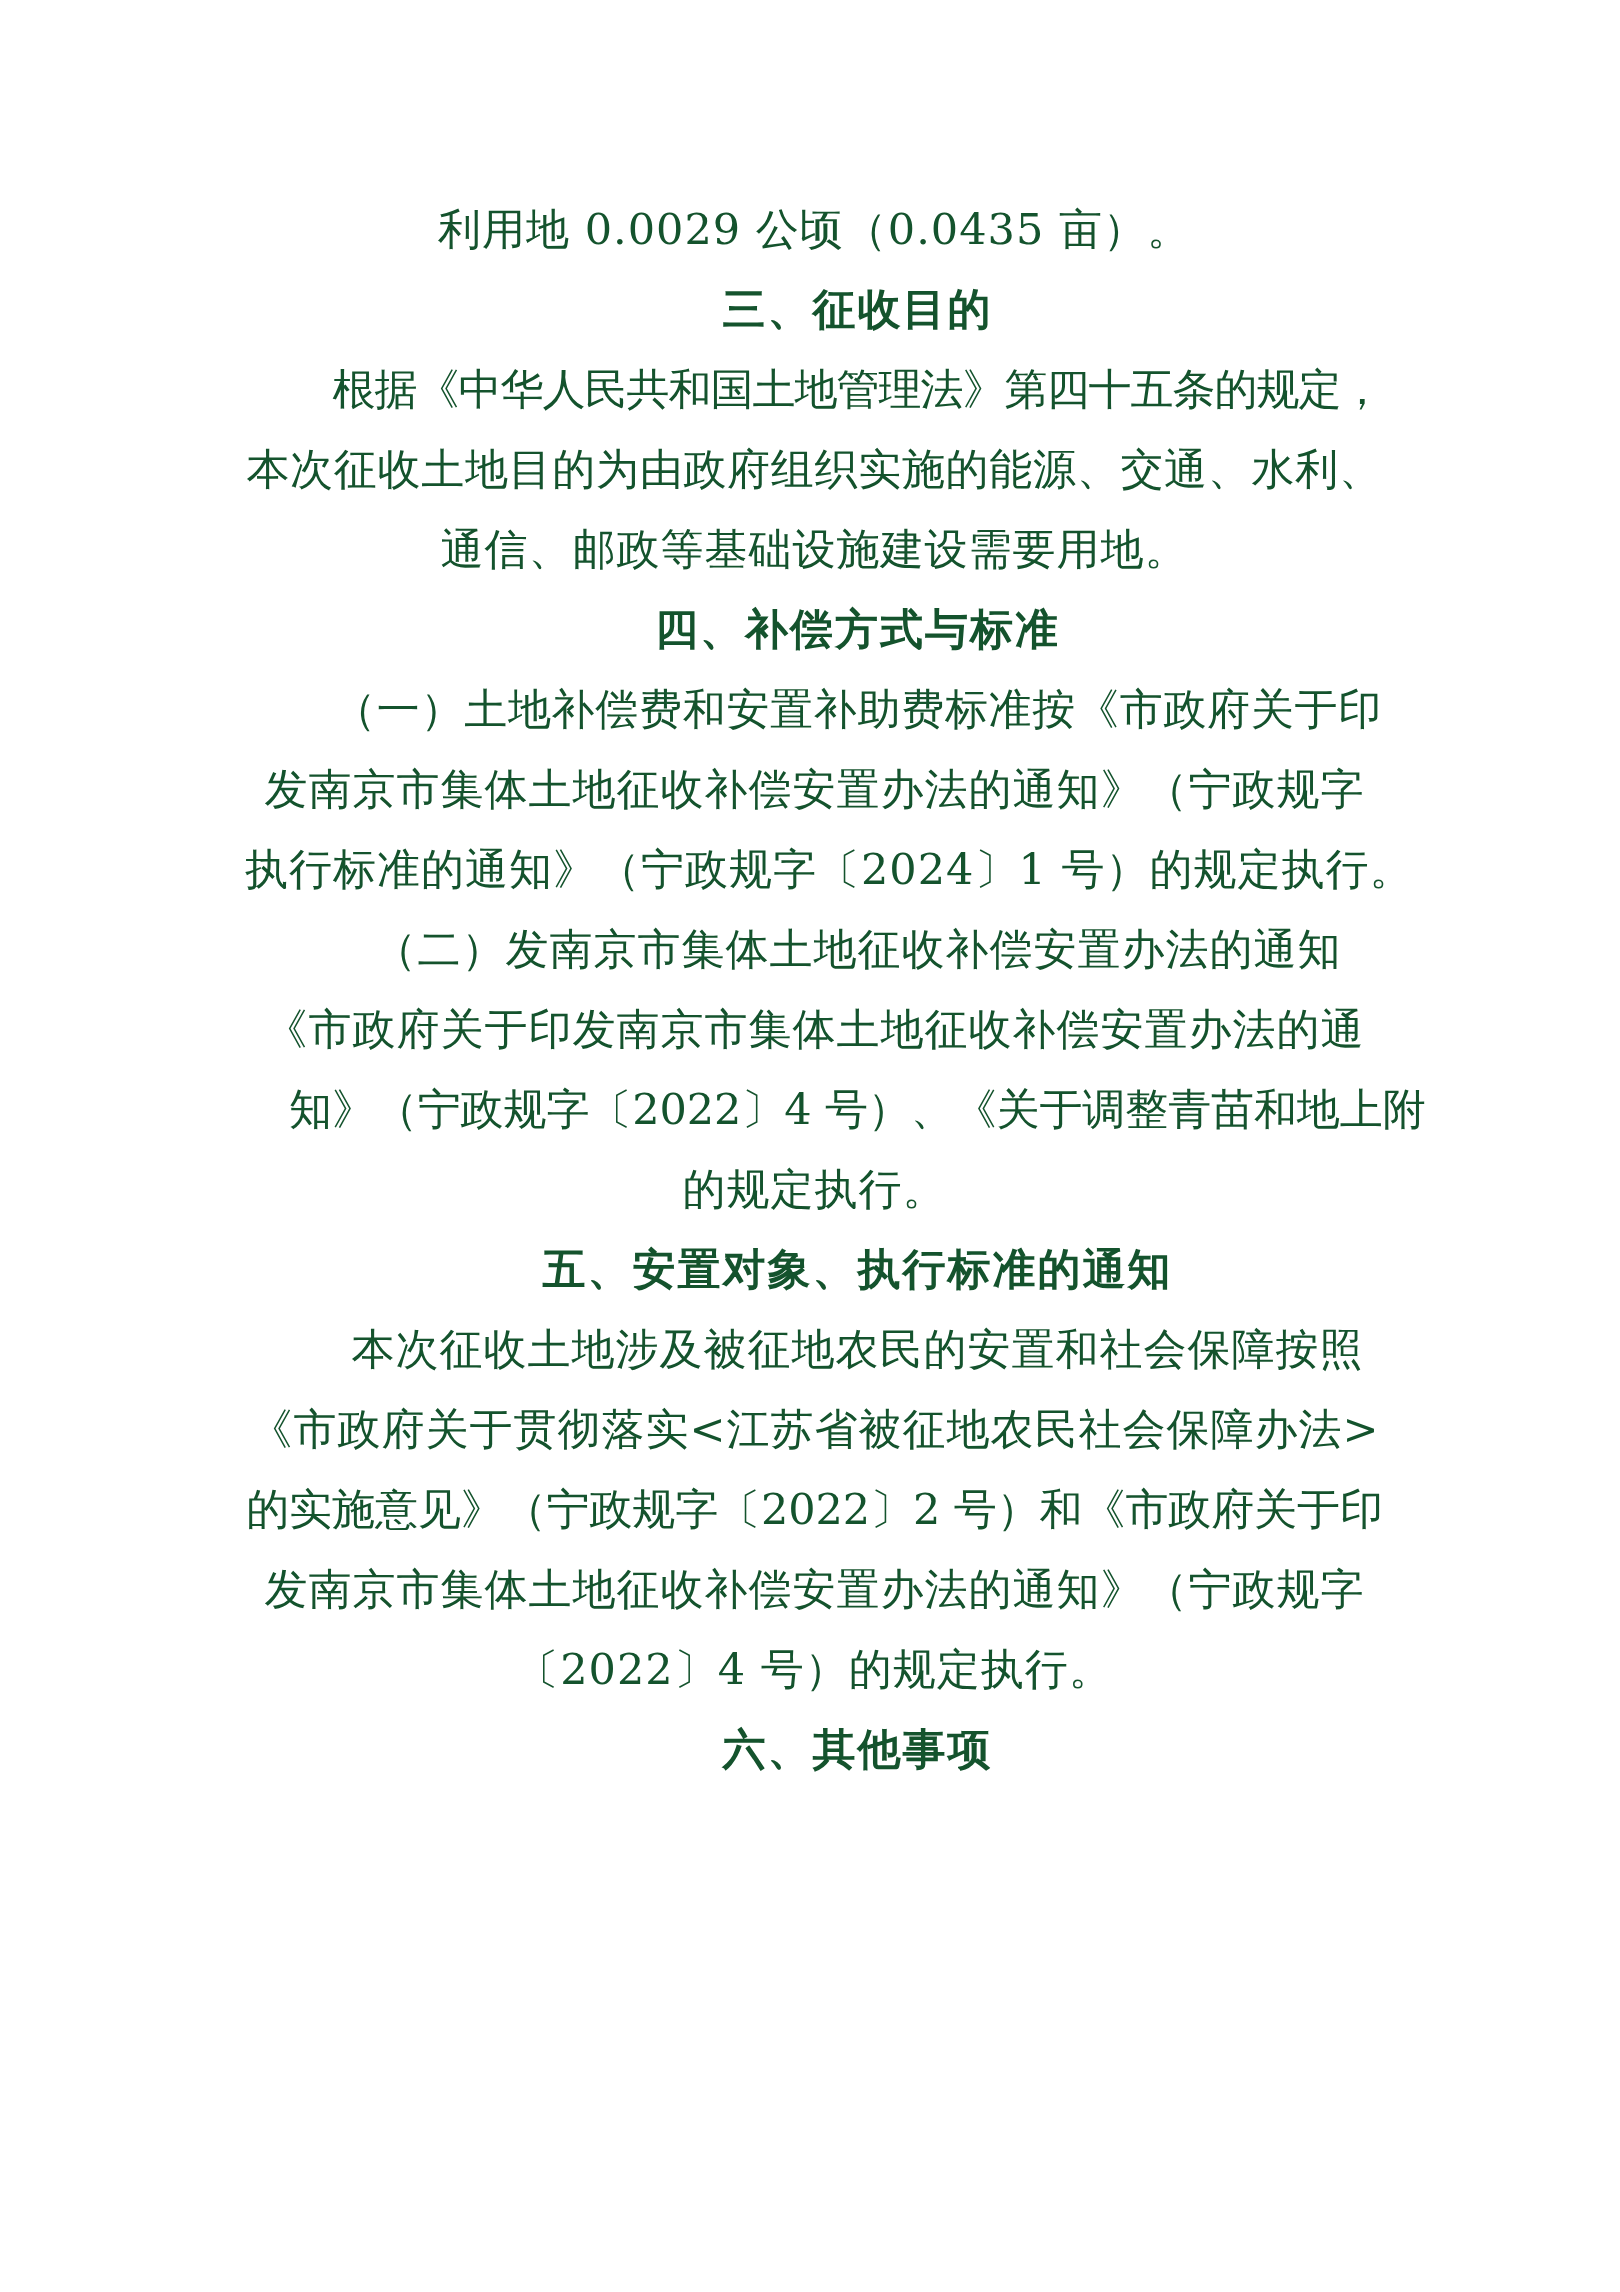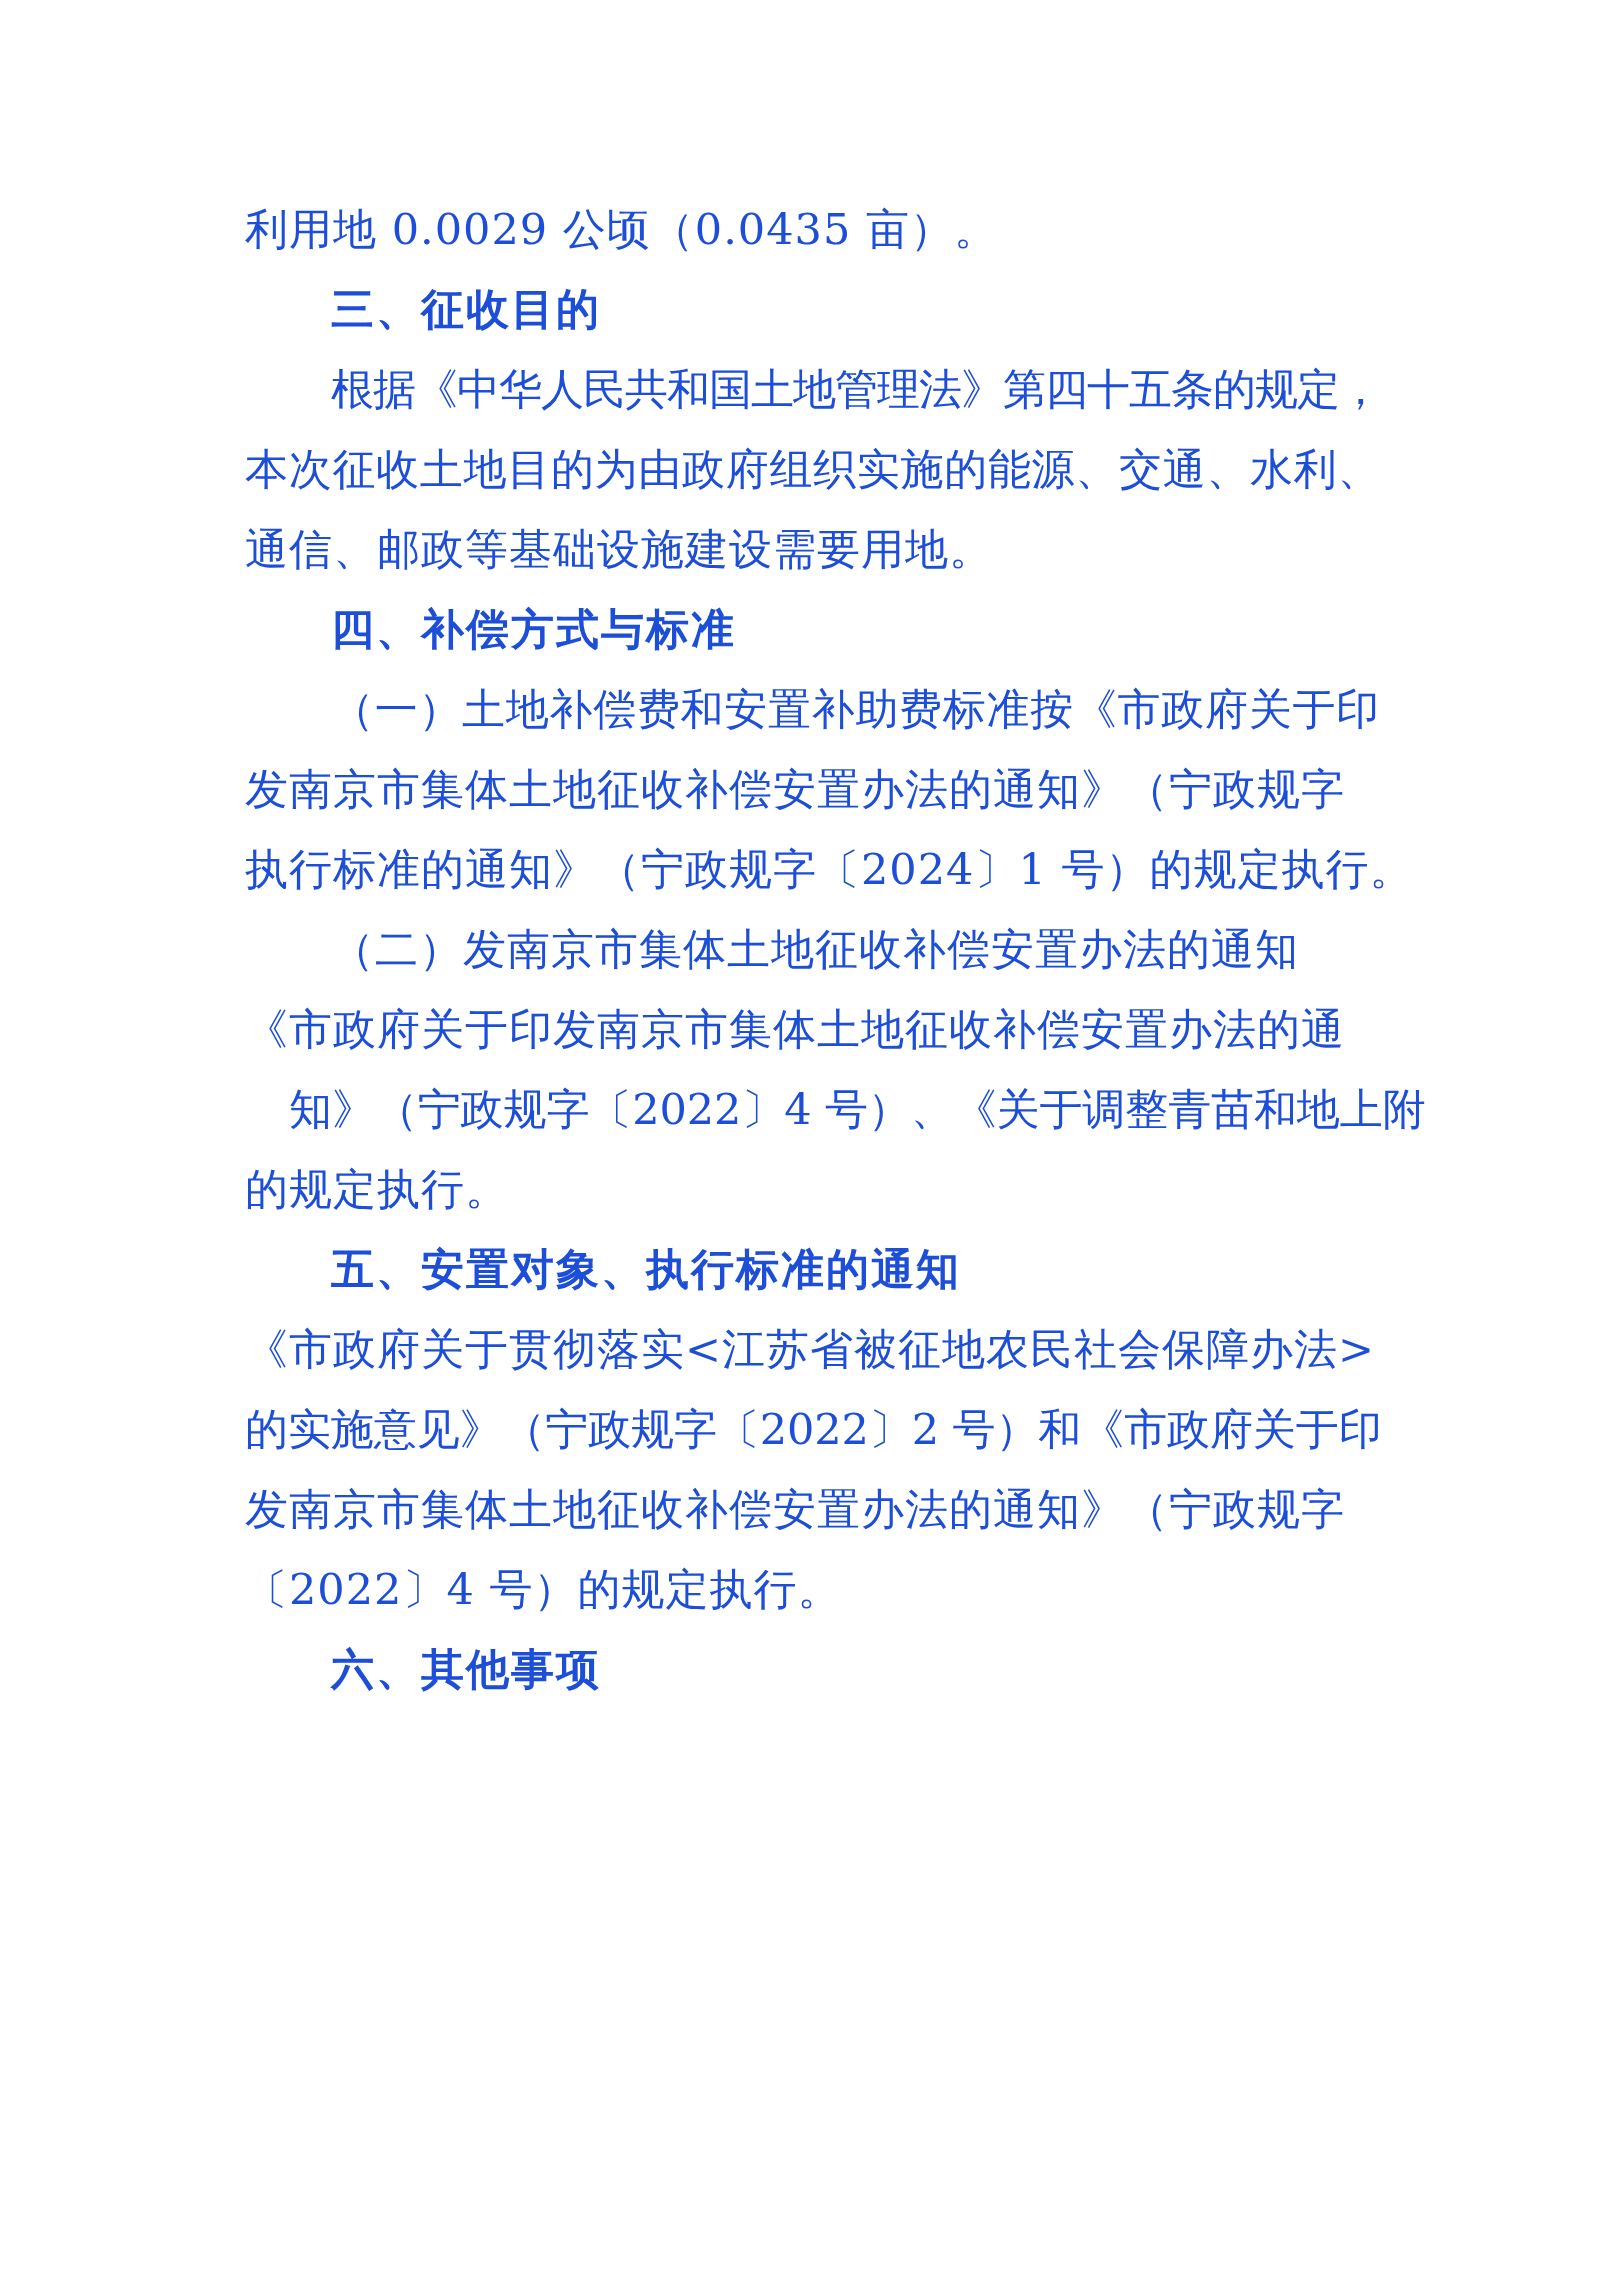--- a/index.html
+++ b/index.html
@@ -21,21 +21,22 @@
     left: 245px;
     top: 189px;
     width: 1139px;
   }
   .line {
     height: 80px;
     line-height: 80px;
     font-size: 43px;
     white-space: nowrap;
     letter-spacing: 1px;
-    color: #1d4ed8;
+    color: #14532d;
+    text-align: center;
   }
   .line.indent {
     text-indent: 86px;
   }
   .line.heading {
     font-family: "DejaVu Sans", "Liberation Sans", sans-serif;
     font-weight: 700;
     letter-spacing: 2px;
   }
 </style>
@@ -51,20 +52,21 @@
       <div class="line body">通信、邮政等基础设施建设需要用地。</div>
       <div class="line heading indent">四、补偿方式与标准</div>
       <div class="line body indent justify" style="letter-spacing: 0.7px;">（一）土地补偿费和安置补助费标准按《市政府关于印</div>
       <div class="line body justify" style="letter-spacing: 1px;">发南京市集体土地征收补偿安置办法的通知》（宁政规字</div>
       <div class="line body">执行标准的通知》（宁政规字〔2024〕1 号）的规定执行。</div>
       <div class="line body indent justify" style="letter-spacing: 1px;">（二）发南京市集体土地征收补偿安置办法的通知</div>
       <div class="line body justify" style="letter-spacing: 1px;">《市政府关于印发南京市集体土地征收补偿安置办法的通</div>
       <div class="line body justify" style="letter-spacing: -0.1px; margin-left: 44px;">知》（宁政规字〔2022〕4 号）、《关于调整青苗和地上附</div>
       <div class="line body">的规定执行。</div>
       <div class="line heading indent">五、安置对象、执行标准的通知</div>
+      <div class="line body indent justify" style="letter-spacing: 1px;">本次征收土地涉及被征地农民的安置和社会保障按照</div>
       <div class="line body justify" style="letter-spacing: 1px;">《市政府关于贯彻落实&lt;江苏省被征地农民社会保障办法&gt;</div>
       <div class="line body justify" style="letter-spacing: -0.1px;">的实施意见》（宁政规字〔2022〕2 号）和《市政府关于印</div>
       <div class="line body justify" style="letter-spacing: 1px;">发南京市集体土地征收补偿安置办法的通知》（宁政规字</div>
       <div class="line body">〔2022〕4 号）的规定执行。</div>
       <div class="line heading indent">六、其他事项</div>
     </div>
 </div>
 
 
 </body></html>

